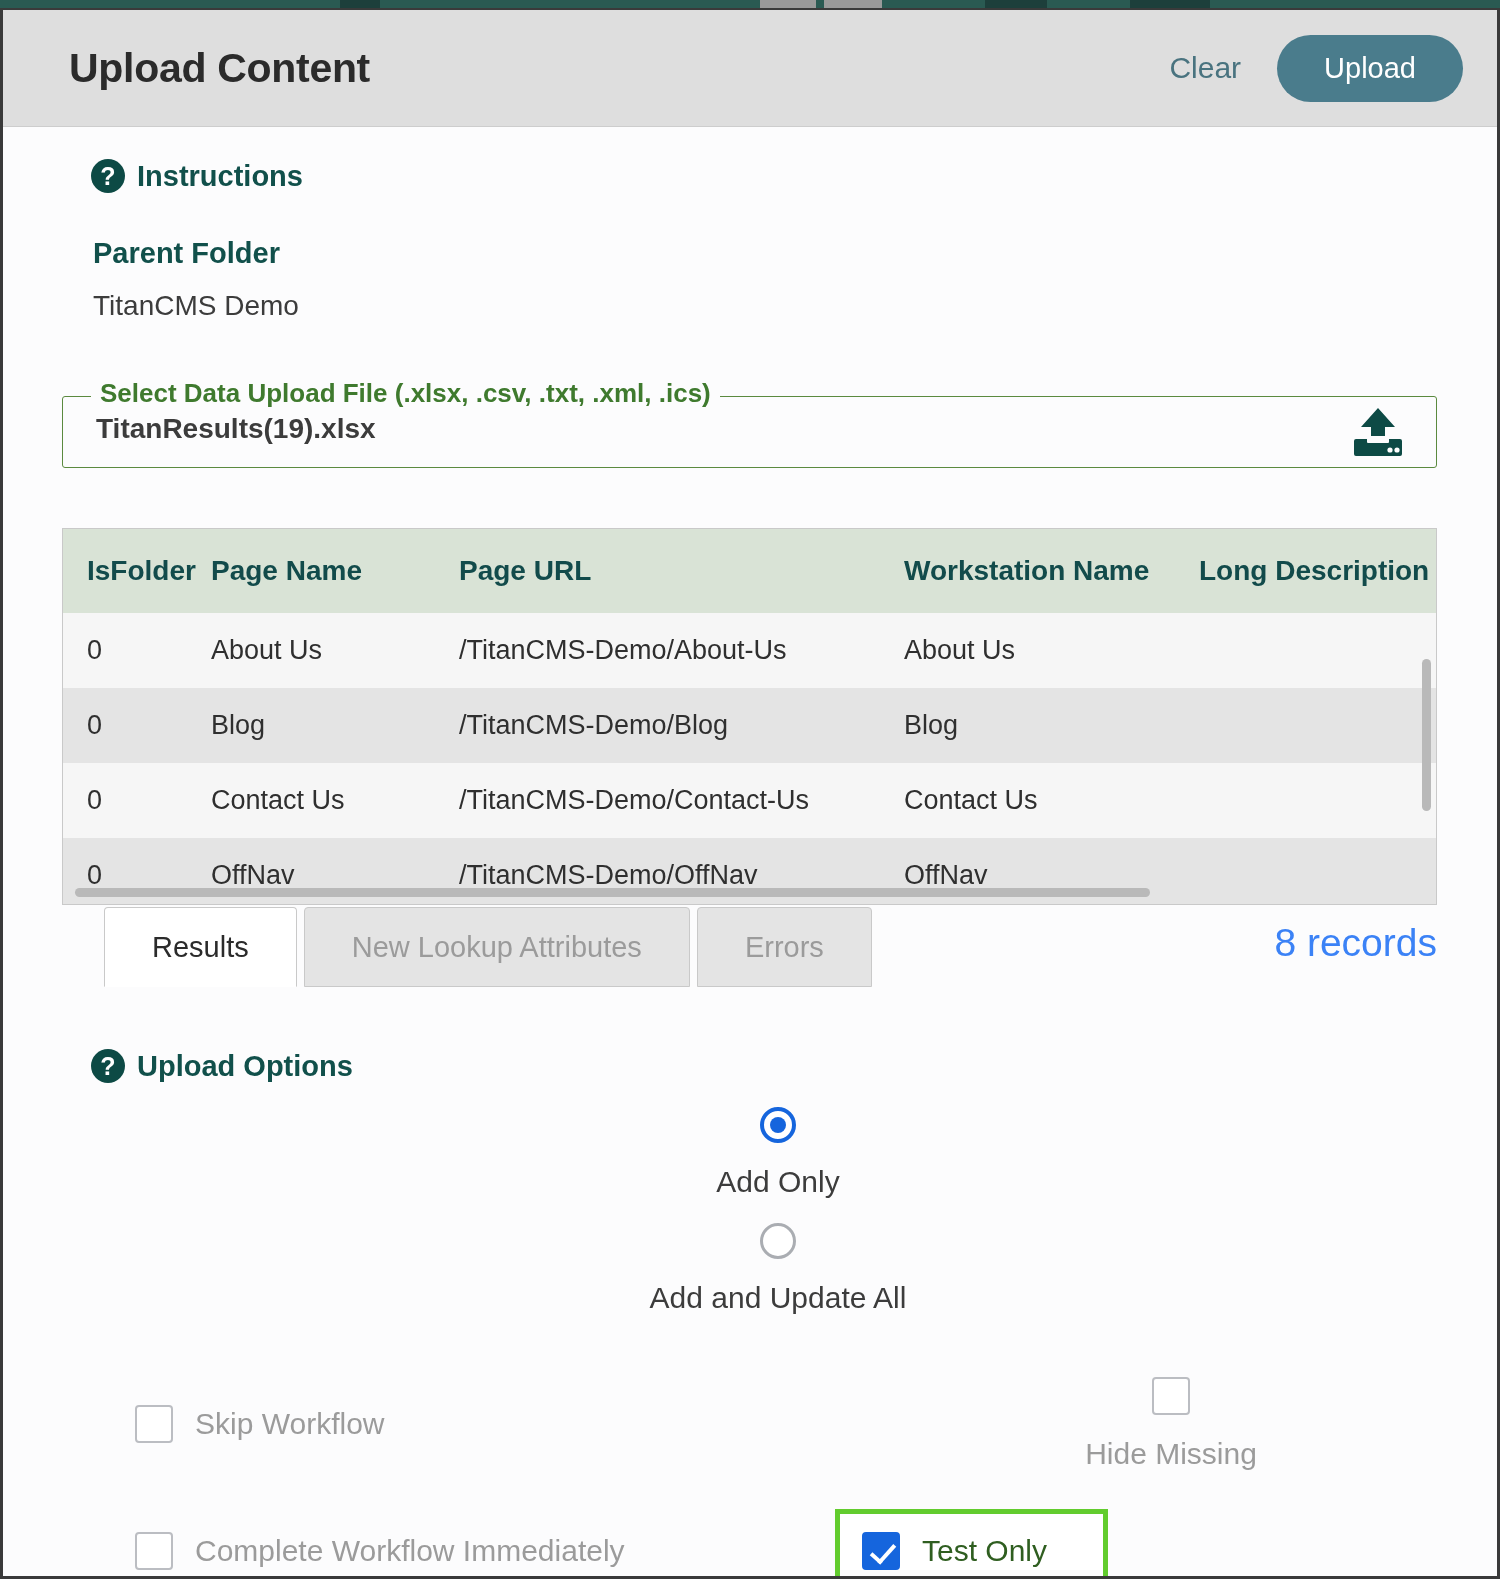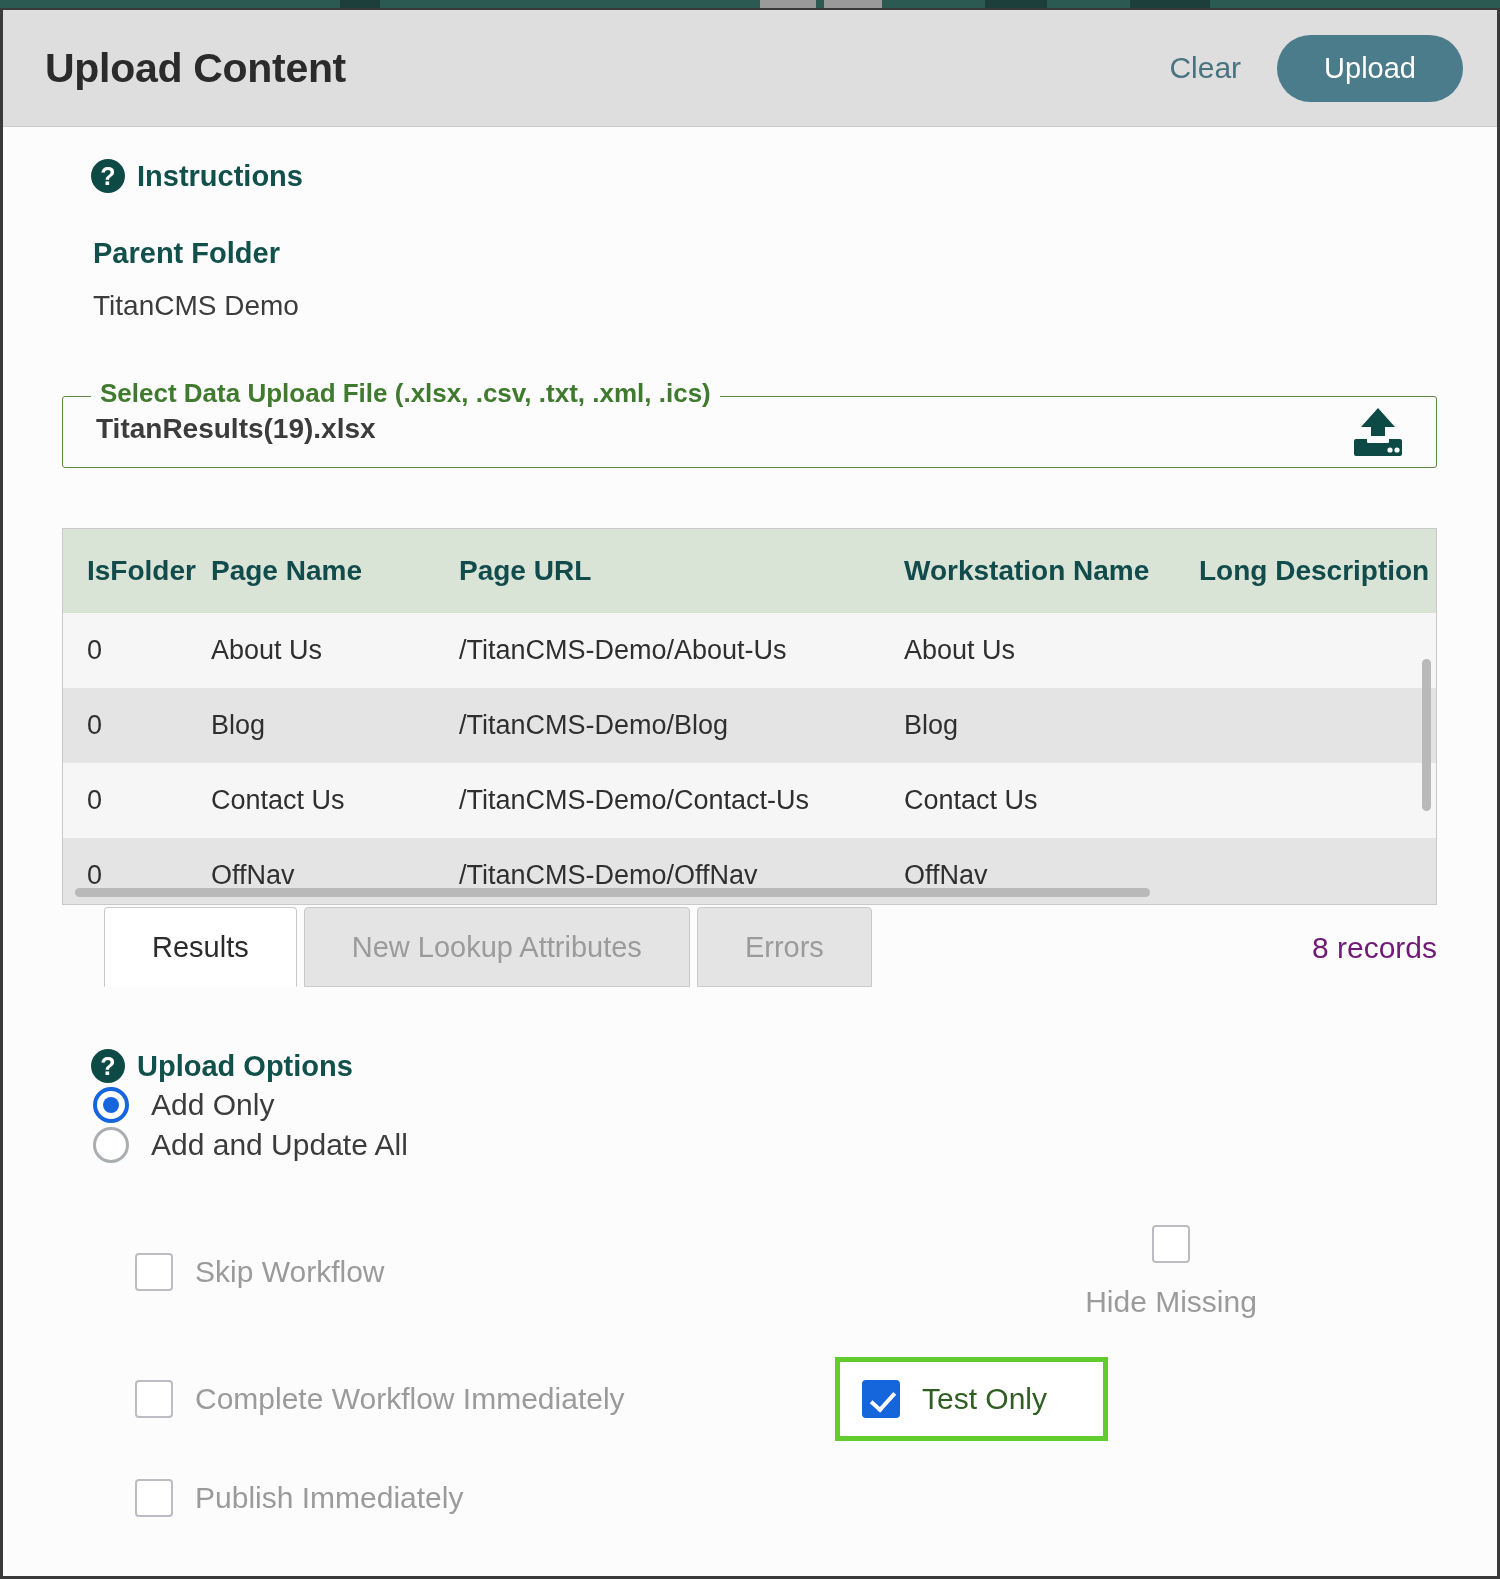--- a/index.html
+++ b/index.html
@@ -53,21 +53,21 @@
     background: #3b6fb5;
   }
 
   
   .header {
     position: relative;
     height: 117px;
     background: #dedede;
     display: flex;
     align-items: center;
-    padding: 0 34px 0 42px;
+    padding: 0 34px 0 66px;
     border-bottom: 1px solid #cdcdcd;
   }
   .header-title {
     font-size: 41px;
     font-weight: bold;
     color: #2b2b2b;
     letter-spacing: -0.3px;
     flex: 1;
   }
   .clear-link {
@@ -259,35 +259,36 @@
     border-bottom-color: #ffffff;
     margin-left: 42px;
   }
   .tab.disabled {
     background: #e4e4e4;
     color: #9b9b9b;
     margin-left: 7px;
   }
   .records {
     margin-left: auto;
-    font-size: 30px;
-    color: #701a75;
+    font-size: 39px;
+    color: #3b82f6;
     padding-bottom: 22px;
   }
 
   
   .options-block { margin: 62px 0 0 0; }
 
   .radio-row {
     display: flex;
     align-items: center;
     gap: 22px;
     padding-left: 56px;
-    margin-top: 4px;
+    margin-top: 24px;
     cursor: pointer;
+    flex-direction: column;
   }
   .radio {
     width: 36px; height: 36px;
     border-radius: 50%;
     border: 3px solid #aaadb2;
     background: #fff;
     flex-shrink: 0;
     position: relative;
   }
   .radio.checked {

